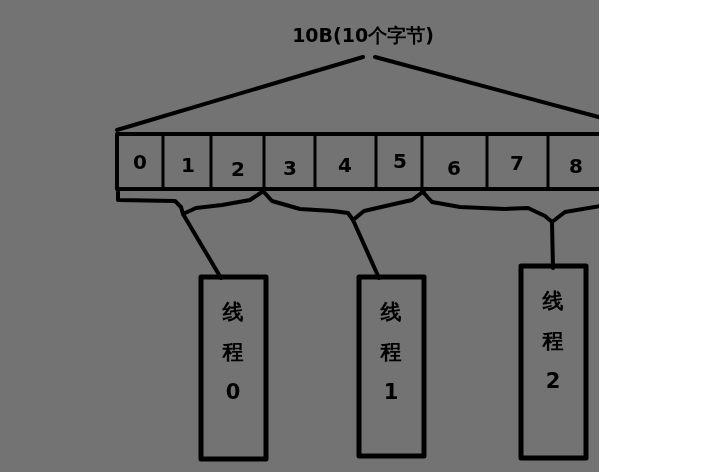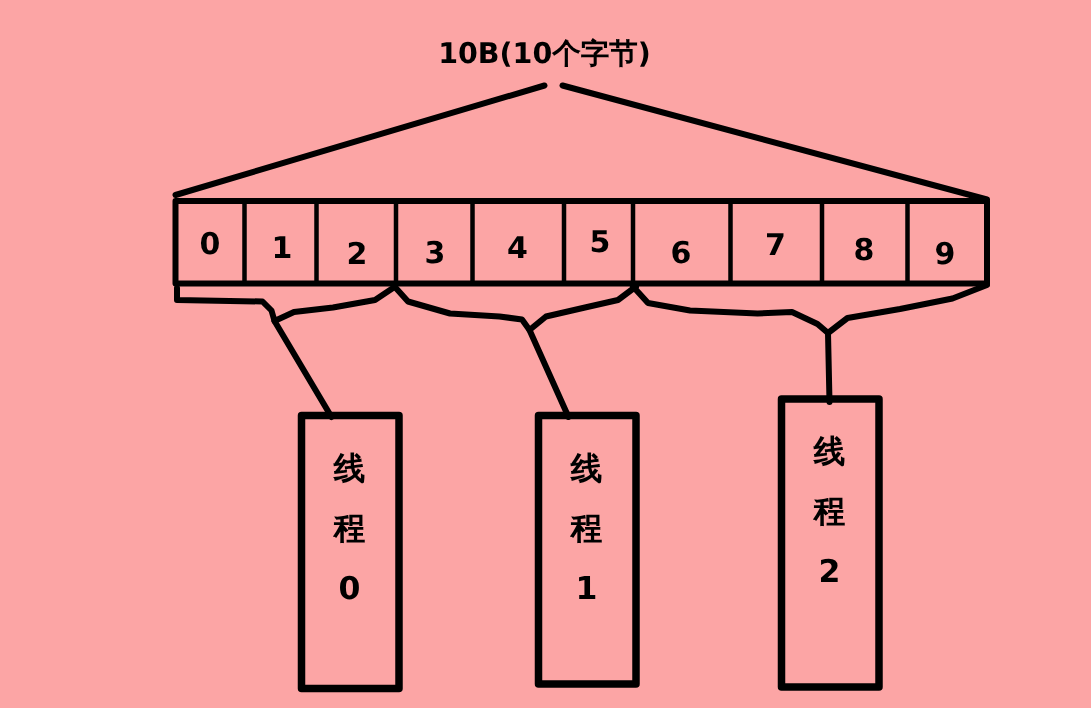--- a/index.html
+++ b/index.html
@@ -5,23 +5,23 @@
   html, body {
     margin: 0;
     padding: 0;
     background: #ffffff;
   }
   body {
     font-family: "DejaVu Sans", "Liberation Sans", sans-serif;
   }
   #canvas {
     position: relative;
-    width: 727px;
+    width: 599px;
     height: 472px;
-    background: #fca5a5;
+    background: #737373;
     overflow: hidden;
   }
   #diagram-svg {
     position: absolute;
     left: 0;
     top: 0;
     width: 727px;
     height: 472px;
   }
   .title-text {

